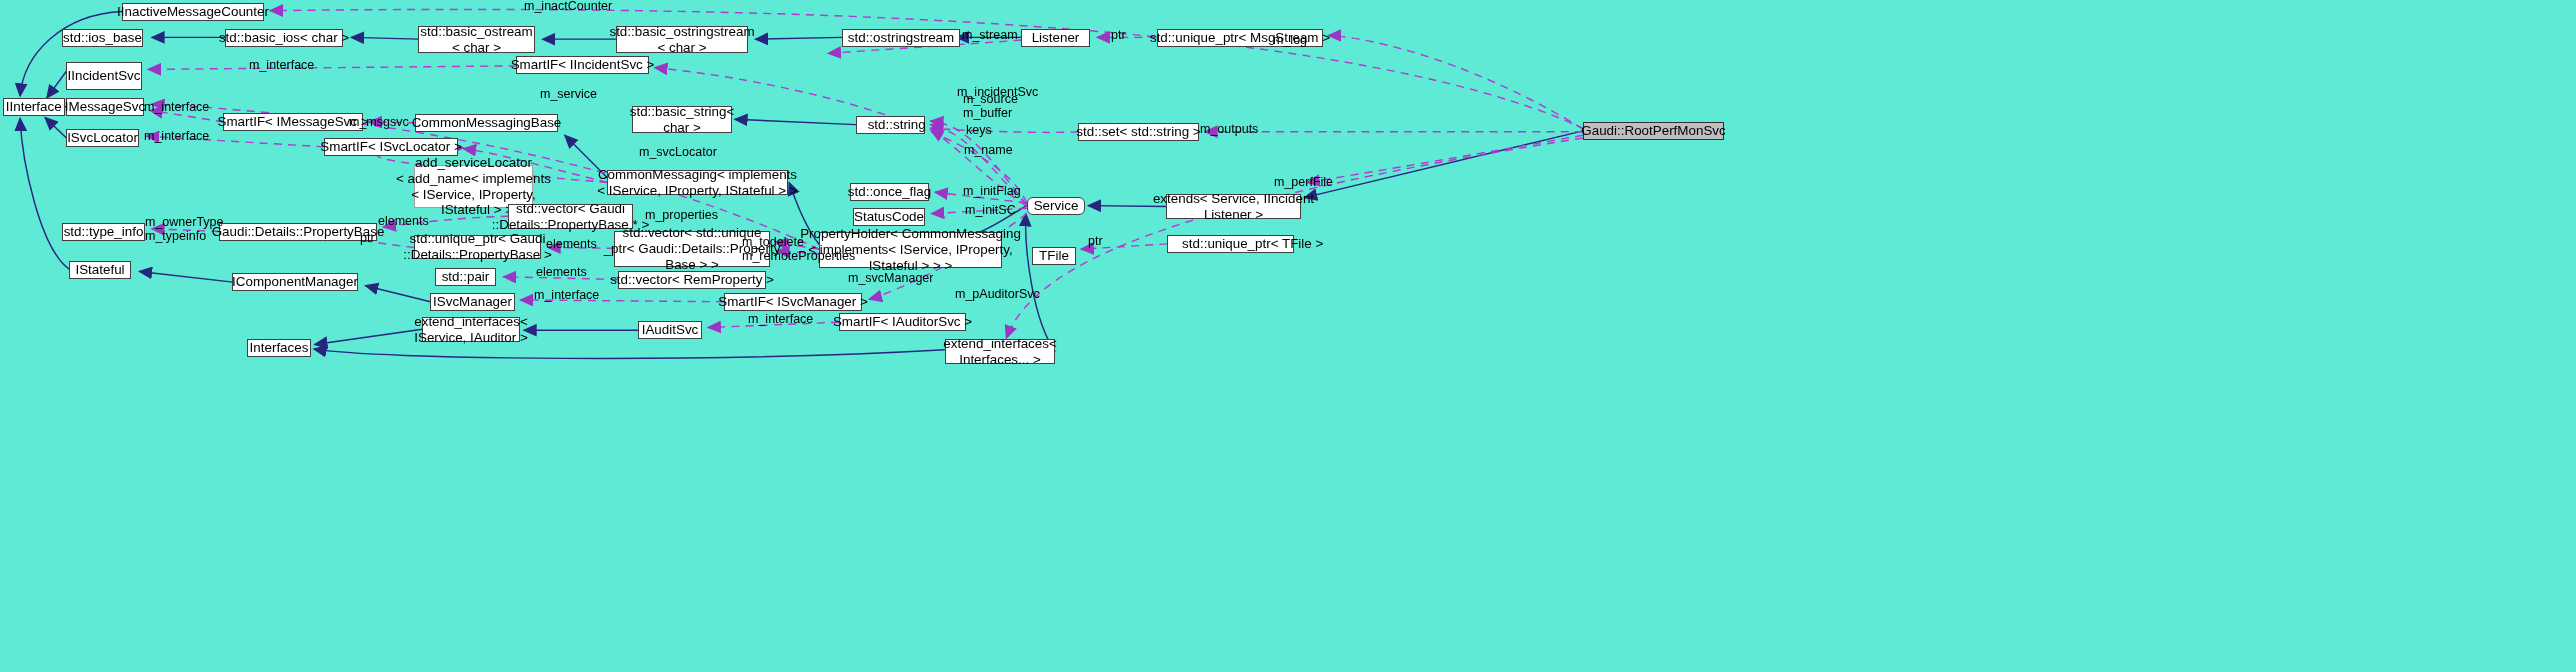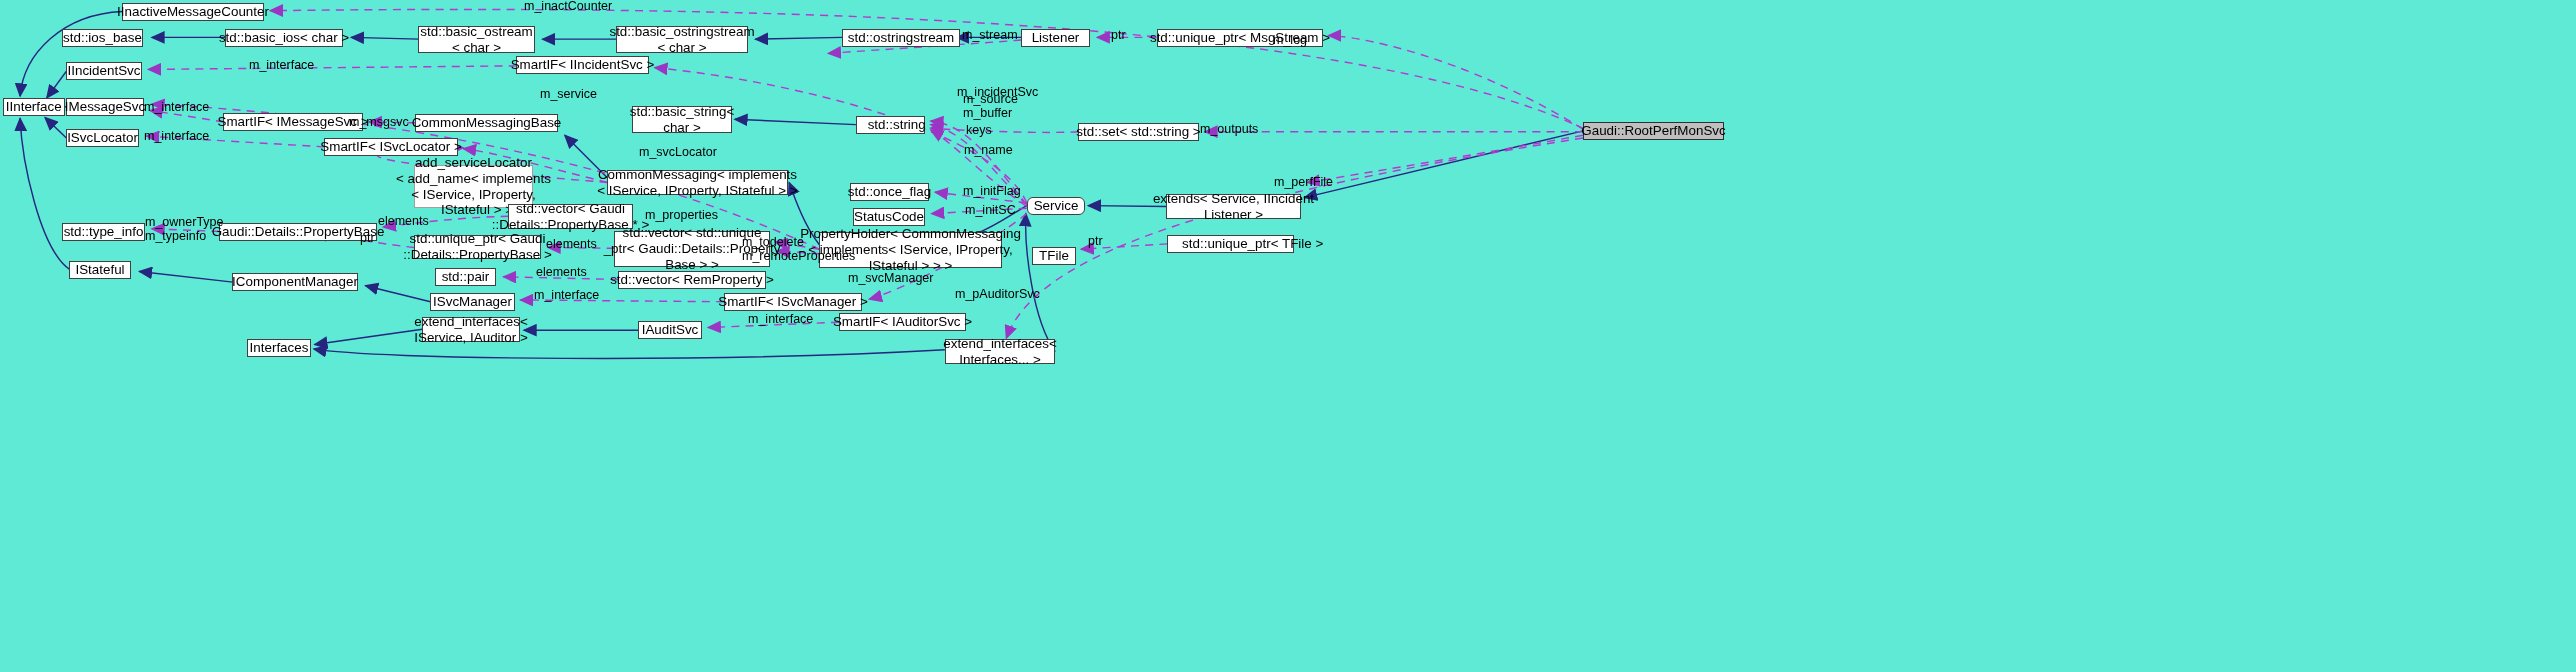--- a/index.html
+++ b/index.html
@@ -96,21 +96,21 @@
       <div class="node" style="left: 122px; top: 2.7px; width: 142px; height: 18px;">IInactiveMessageCounter</div>
       <div class="node" style="left: 62px; top: 28.5px; width: 81px; height: 18px;">std::ios_base</div>
       <div class="node" style="left: 225px; top: 28.5px; width: 118px; height: 18px;">std::basic_ios&lt; char &gt;</div>
       <div class="node" style="left: 418px; top: 26px; width: 117px; height: 27px;">std::basic_ostream
 &lt; char &gt;</div>
       <div class="node" style="left: 616px; top: 26px; width: 132px; height: 27px;">std::basic_ostringstream
 &lt; char &gt;</div>
       <div class="node" style="left: 842px; top: 28.5px; width: 118px; height: 18px;">std::ostringstream</div>
       <div class="node" style="left: 1021px; top: 28.5px; width: 69px; height: 18px;">Listener</div>
       <div class="node" style="left: 1157px; top: 28.5px; width: 166px; height: 18px;">std::unique_ptr&lt; MsgStream &gt;</div>
-      <div class="node" style="left: 66px; top: 62px; width: 76px; height: 18px;">IIncidentSvc</div>
+      <div class="node" style="left: 66px; top: 62px; width: 76px; height: 28px;">IIncidentSvc</div>
       <div class="node" style="left: 516px; top: 56px; width: 133px; height: 18px;">SmartIF&lt; IIncidentSvc &gt;</div>
       <div class="node" style="left: 2.7px; top: 98px; width: 62px; height: 18px;">IInterface</div>
       <div class="node" style="left: 66px; top: 98px; width: 78px; height: 18px;">IMessageSvc</div>
       <div class="node" style="left: 66px; top: 129px; width: 73px; height: 18px;">ISvcLocator</div>
       <div class="node" style="left: 223px; top: 113px; width: 140px; height: 18px;">SmartIF&lt; IMessageSvc &gt;</div>
       <div class="node" style="left: 324px; top: 138px; width: 134px; height: 18px;">SmartIF&lt; ISvcLocator &gt;</div>
       <div class="node" style="left: 415px; top: 114px; width: 143px; height: 18px;">CommonMessagingBase</div>
       <div class="node" style="left: 632px; top: 106px; width: 100px; height: 27px;">std::basic_string&lt;
 char &gt;</div>
       <div class="node" style="left: 856px; top: 116px; width: 69px; height: 18px; padding-left: 16px;">std::string</div>

